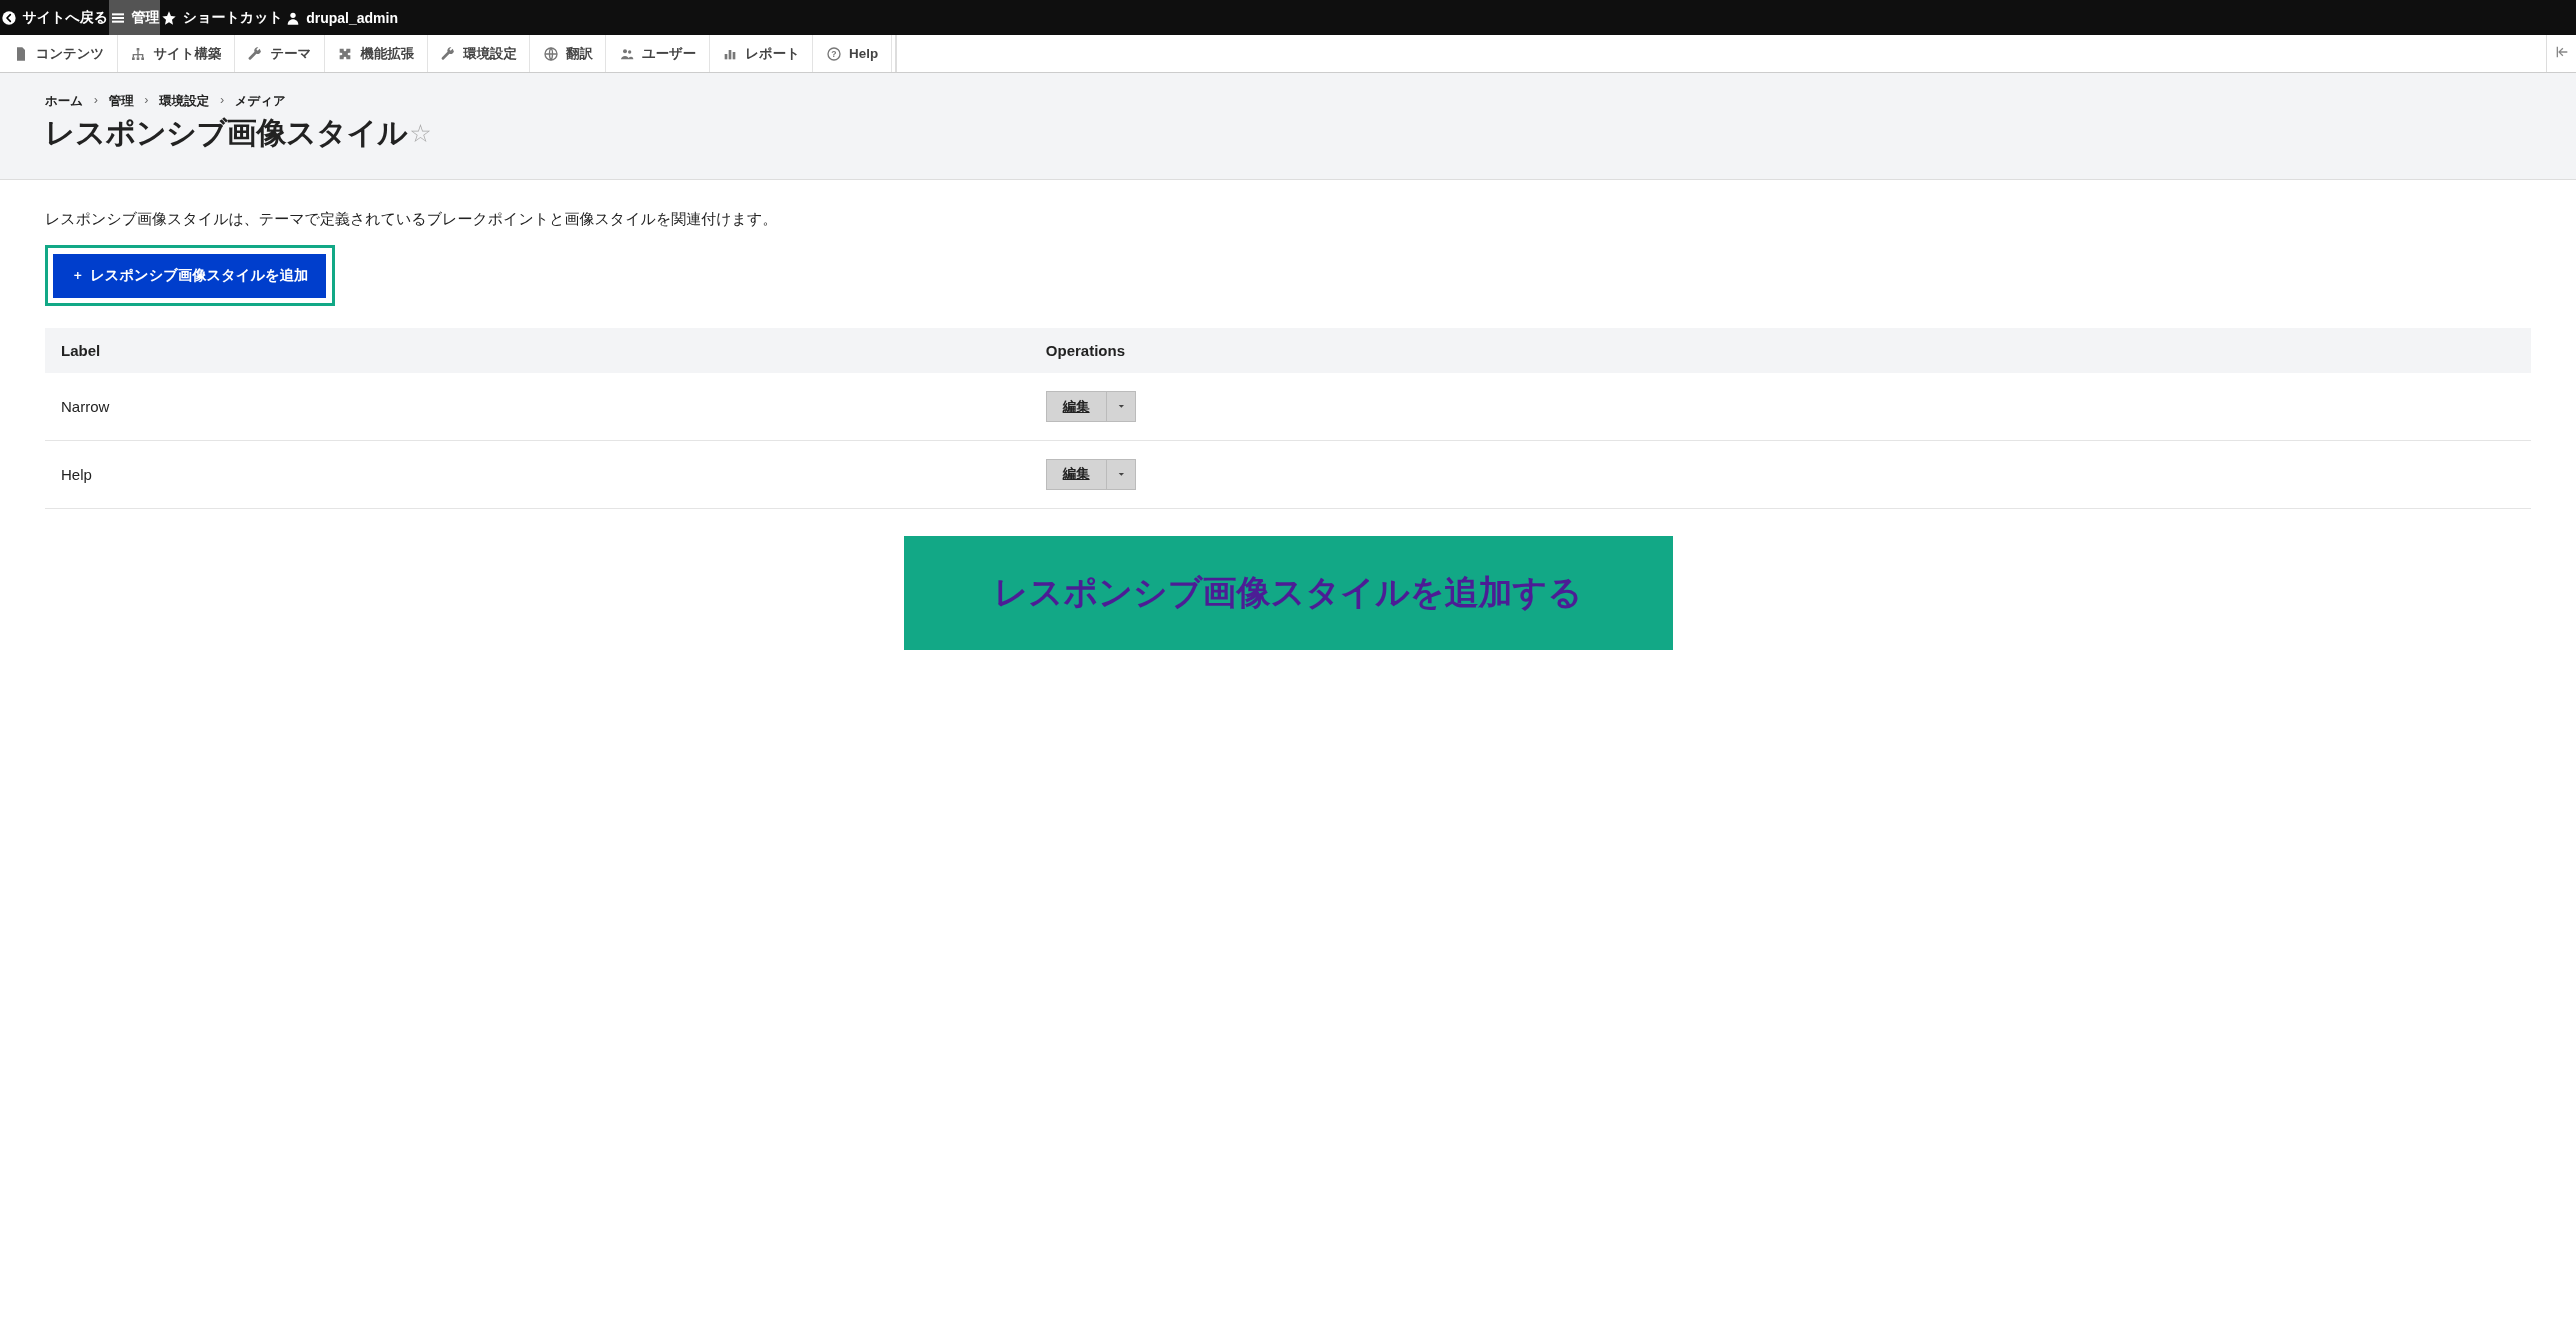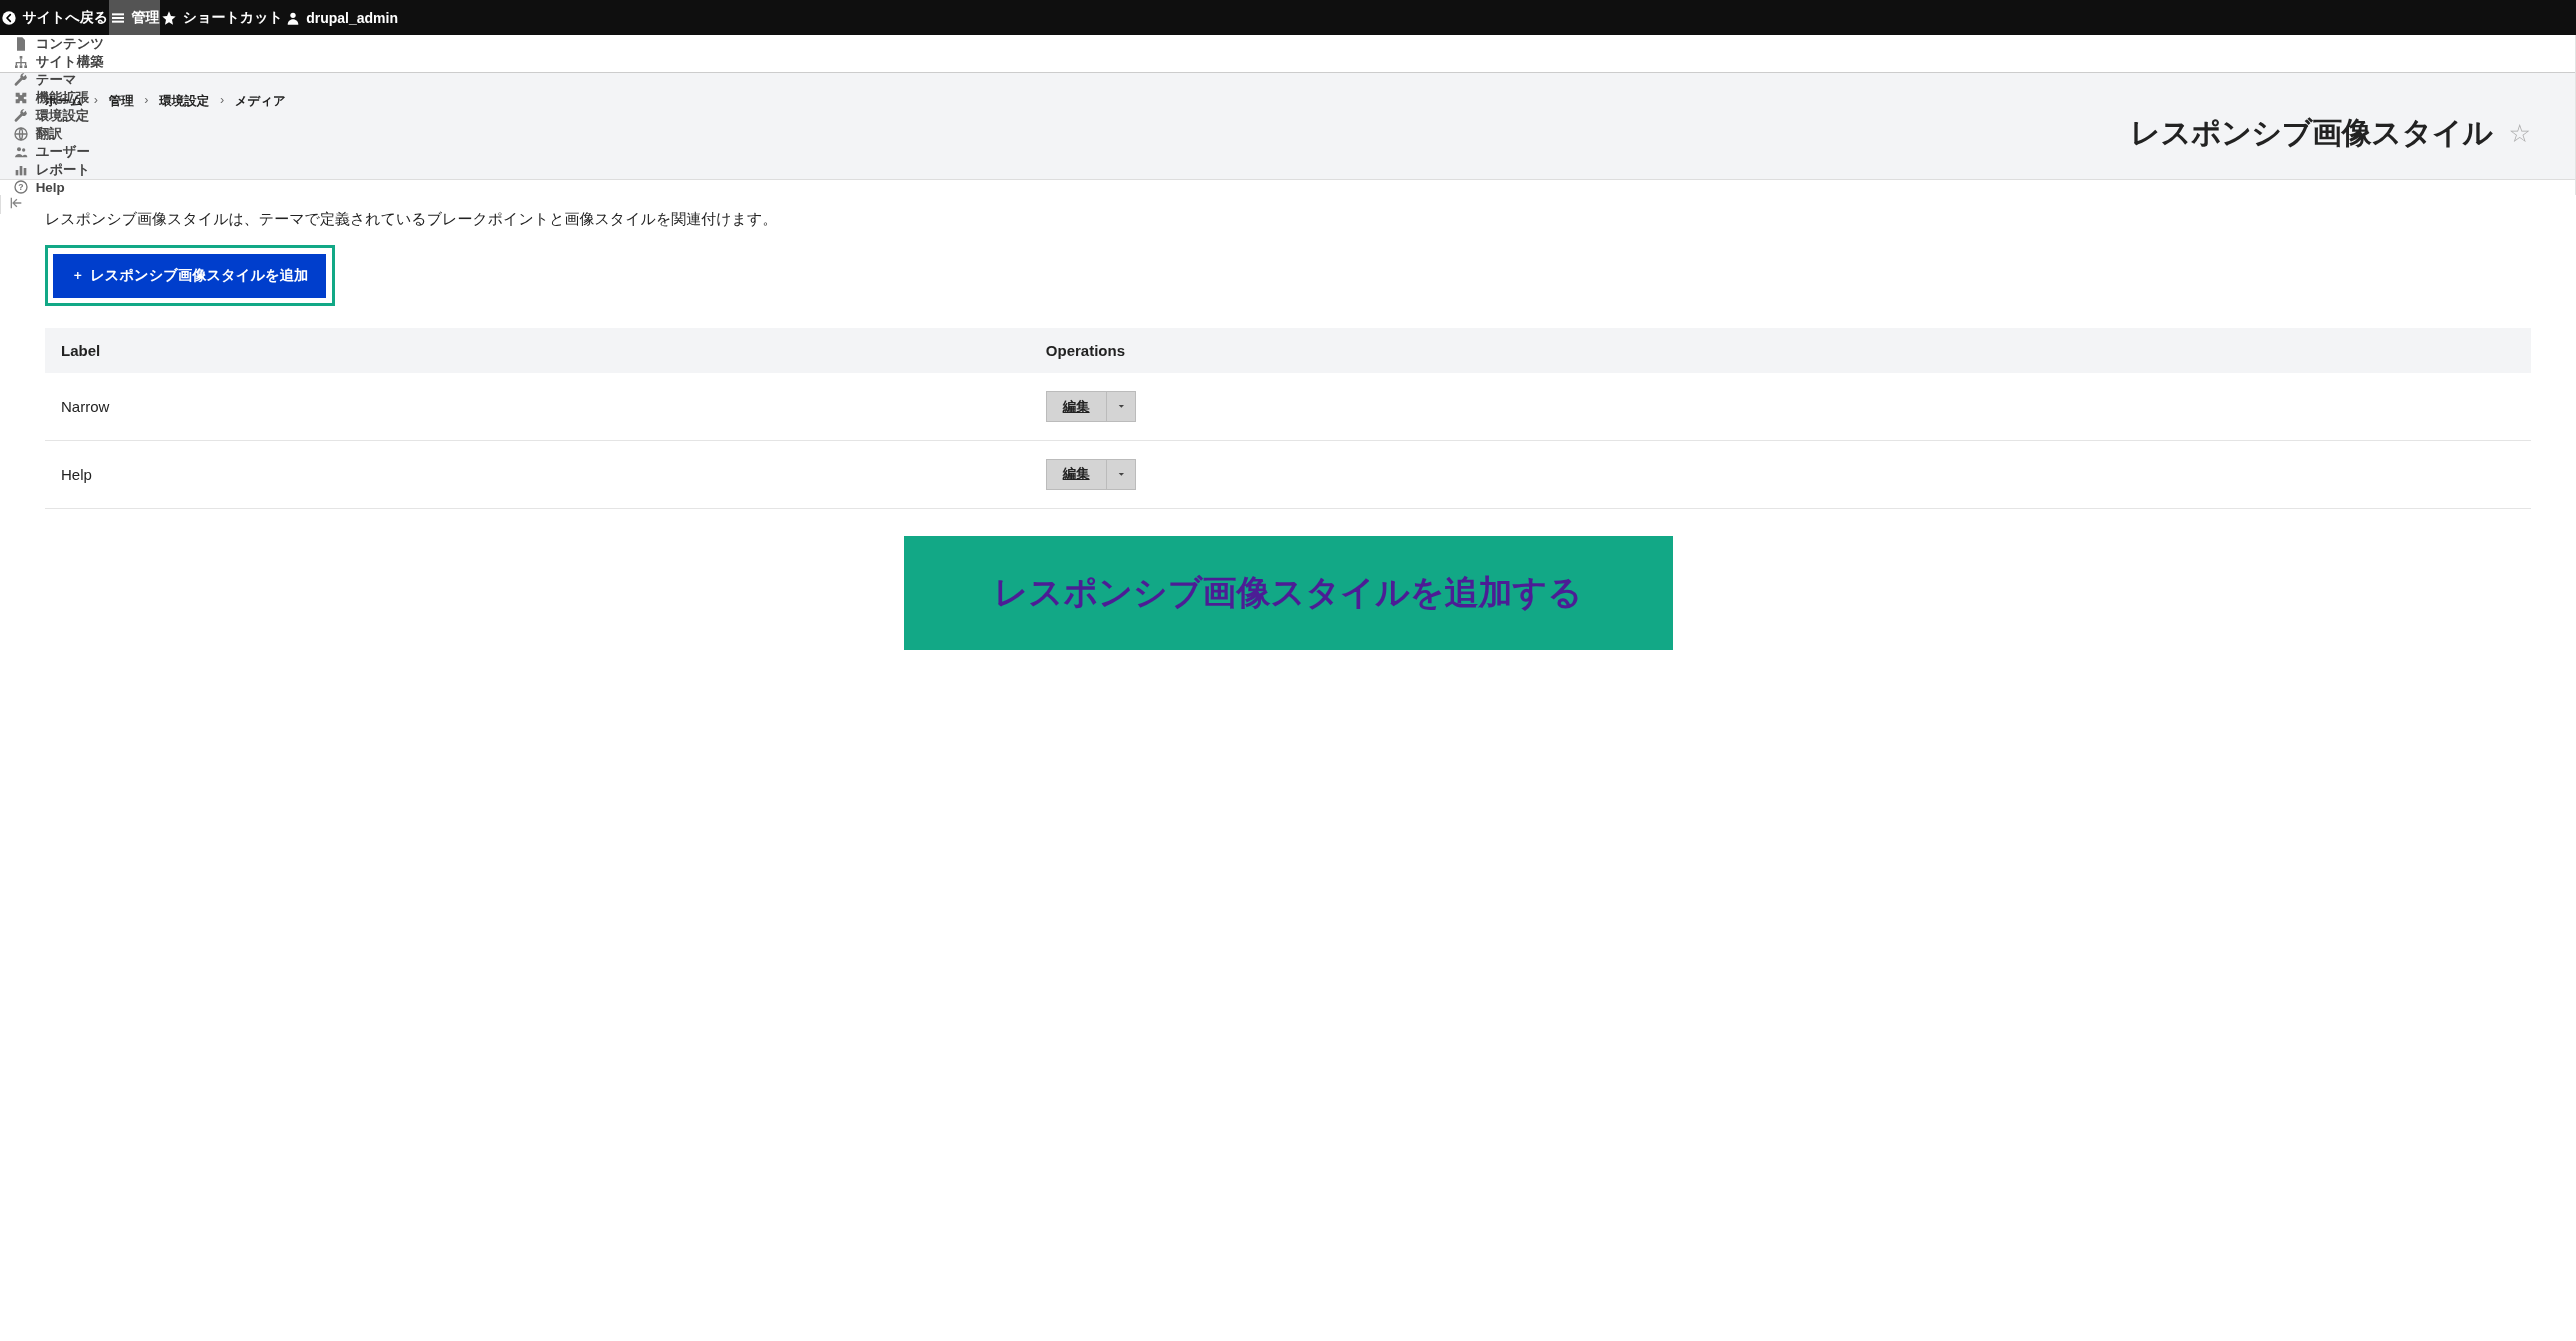--- a/index.html
+++ b/index.html
@@ -6,35 +6,35 @@
   body { font-family: -apple-system, BlinkMacSystemFont, "Segoe UI", "Hiragino Sans", Meiryo, sans-serif; background: #fff; color: #222; font-size: 12.5px; }
 
   
   .topbar { background: #0f0f0f; height: 35px; display: flex; align-items: stretch; }
   .topbar .item { display: inline-flex; align-items: center; gap: 5.4px; padding: 0 1px; color: #fff; font-weight: 700; font-size: 14px; cursor: pointer; }
   .topbar .item.active { background: #545454; }
   .topbar .icon { width: 16px; height: 16px; display: inline-flex; align-items: center; justify-content: center; }
   .topbar .icon svg { fill: #fff; width: 100%; height: 100%; }
 
   
-  .admin-menu { background: #fff; height: 38px; border-bottom: 0.9px solid #ccc; display: flex; align-items: stretch; box-shadow: 0 0.9px 1.8px rgba(0,0,0,0.08); flex-direction: column; }
+  .admin-menu { background: #fff; height: 38px; border-bottom: 0.9px solid #ccc; display: flex; align-items: stretch; box-shadow: 0 0.9px 1.8px rgba(0,0,0,0.08); }
   .admin-menu .m { display: inline-flex; align-items: center; gap: 7.2px; padding: 0 12.5px; color: #444; font-weight: 600; font-size: 13.4px; border-right: 0.9px solid #e3e3e3; cursor: pointer; }
   .admin-menu .m .icon { width: 16px; height: 16px; display: inline-flex; align-items: center; justify-content: center; }
   .admin-menu .m .icon svg { fill: #777; width: 100%; height: 100%; }
   .admin-menu .sep { border-left: 2.7px solid #ddd; margin-left: 3.6px; }
   .admin-menu .spacer { flex: 1; }
   .admin-menu .collapse { width: 30px; display: flex; align-items: center; justify-content: center; border-left: 0.9px solid #ddd; cursor: pointer; }
   .admin-menu .collapse svg { fill: #888; width: 16px; height: 16px; }
 
   
   .page-header { background: #f3f4f6; padding: 19.7px 45px 25px; border-bottom: 0.9px solid #ddd; }
   .breadcrumb { font-size: 12.5px; color: #222; font-weight: 700; display: flex; gap: 10.7px; flex-wrap: wrap; }
   .breadcrumb .crumb { cursor: pointer; }
   .breadcrumb .sep { color: #666; font-weight: 400; }
-  .page-title-wrap { display: flex; align-items: center; gap: 16px; margin-top: 3.6px; justify-content: flex-end; }
+  .page-title-wrap { display: flex; align-items: center; gap: 2px; margin-top: 3.6px; }
   .page-title { font-size: 30px; font-weight: 800; color: #222; letter-spacing: -0.4px; }
   .star { font-size: 25px; color: #aaa; cursor: pointer; }
 
   
   .content { padding: 30px 45px; }
   .desc { font-size: 15px; color: #222; margin-bottom: 16px; }
 
   .add-box { display: inline-block; border: 3.6px solid #12a886; padding: 5.4px; }
   .add-btn { background: #003ecc; color: #fff; font-weight: 700; font-size: 14.3px; border: none; padding: 12.5px 18px; cursor: pointer; display: inline-flex; align-items: center; gap: 6.3px; }
   .add-btn .plus { font-size: 12.5px; font-weight: 800; }

